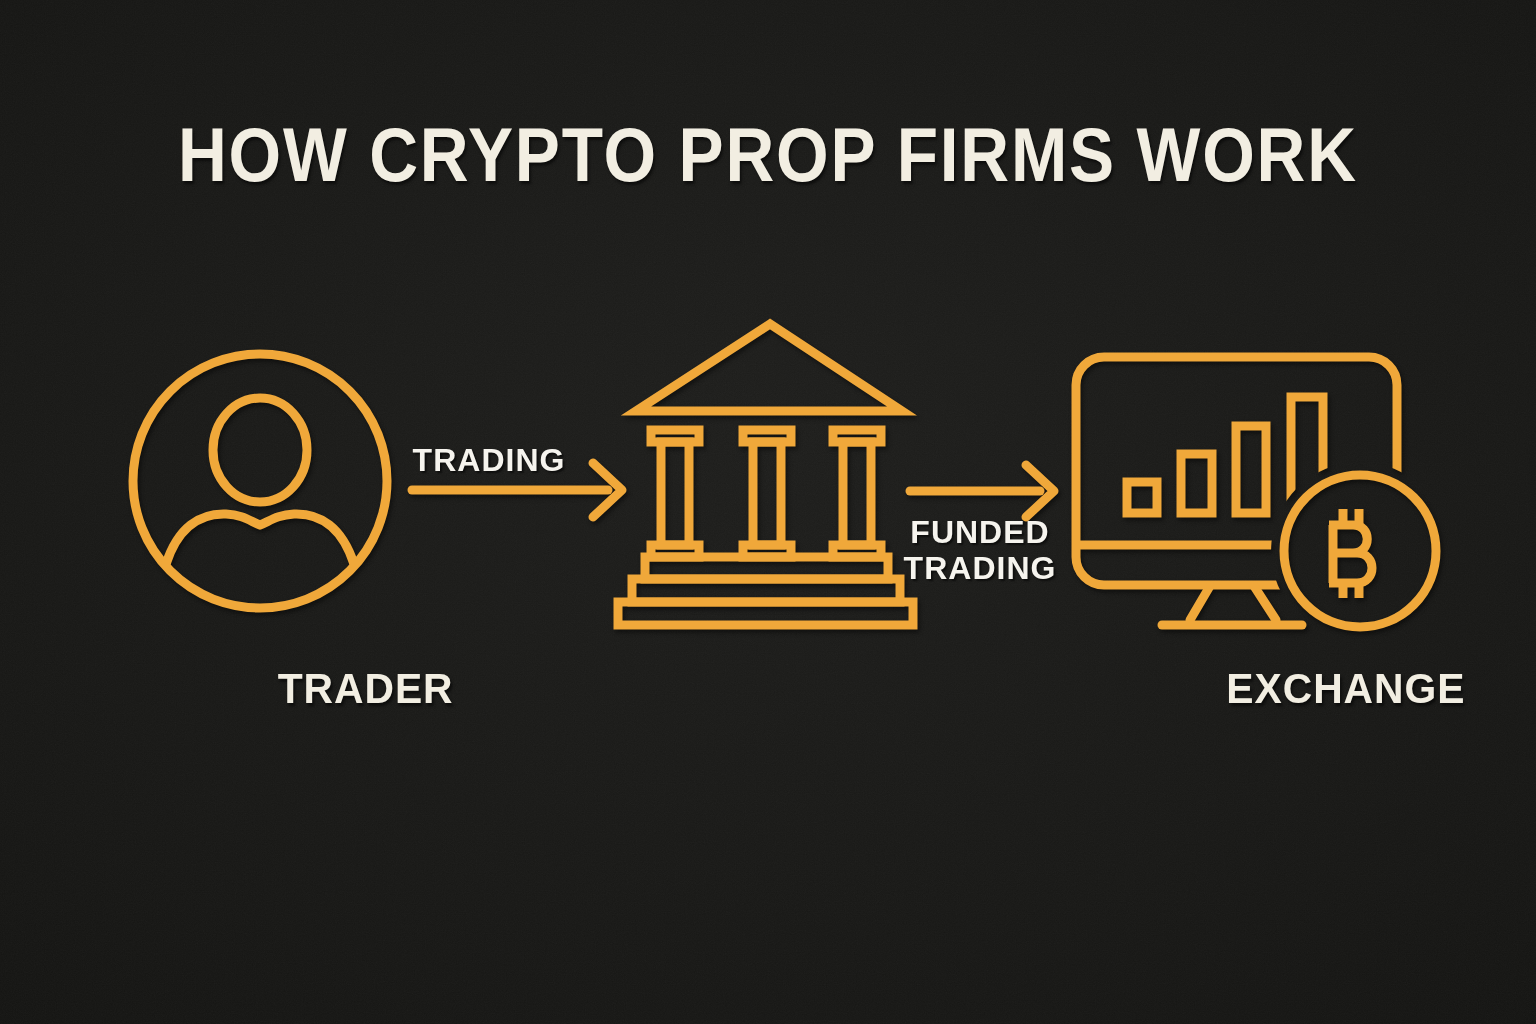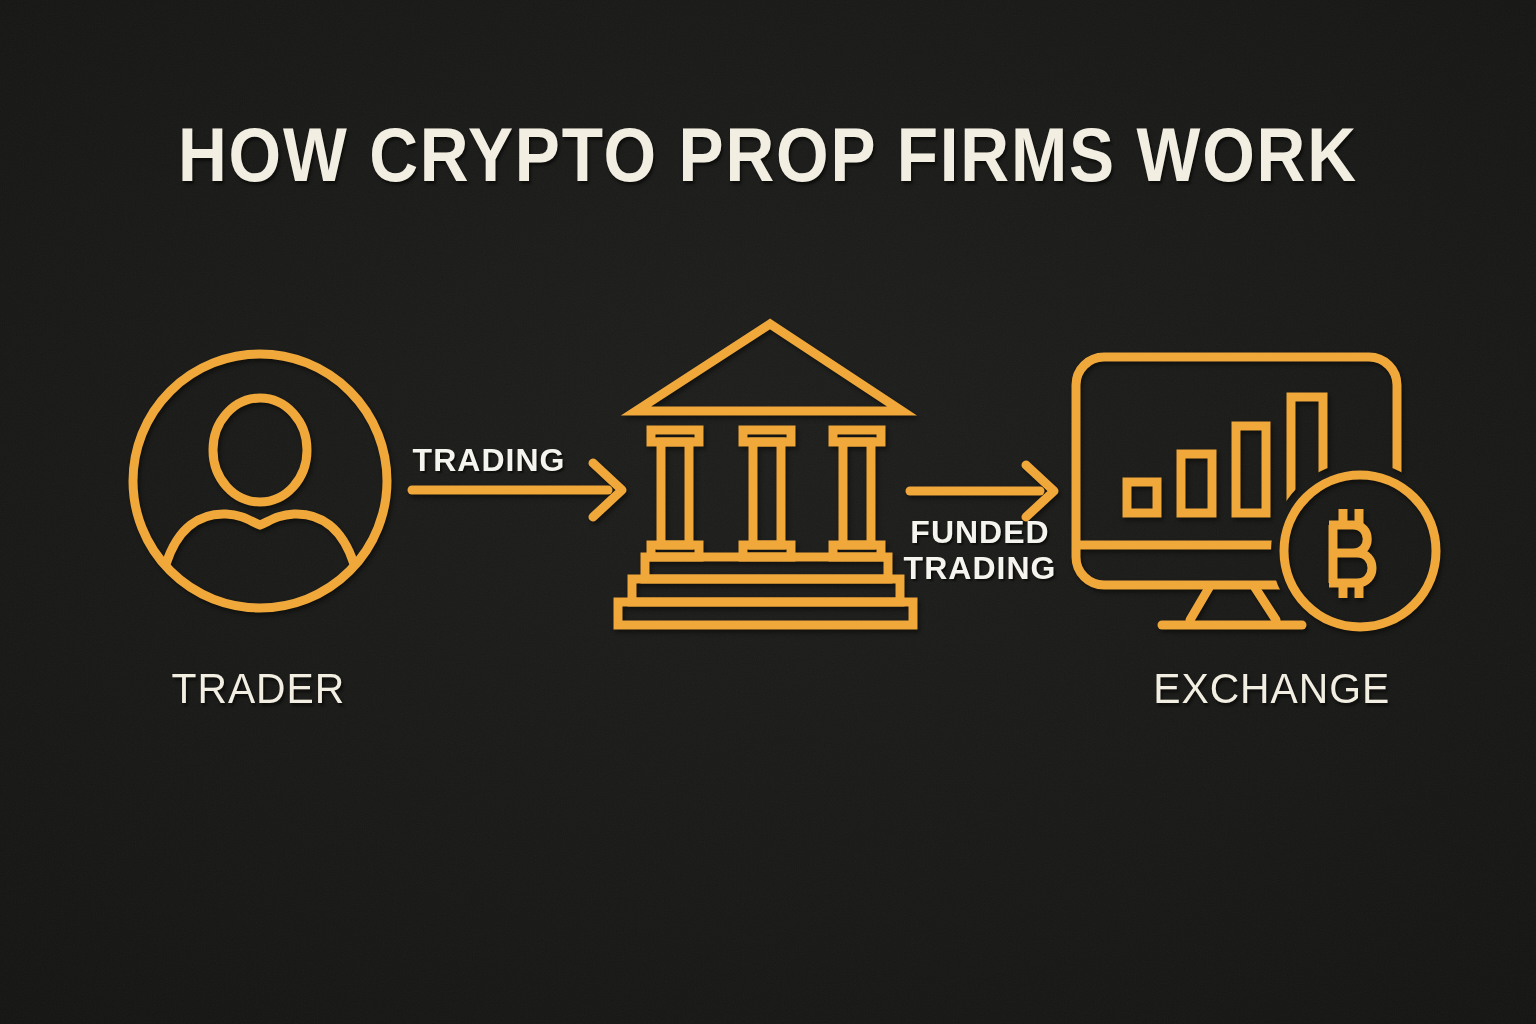--- a/index.html
+++ b/index.html
@@ -20,22 +20,22 @@
     color:var(--heading_text,#F2EEE2);
     text-shadow:2px 3px 3px rgba(0,0,0,.55);
     white-space:nowrap;
   }
   .title>span{display:inline-block;transform:scaleX(.89);transform-origin:50% 50%;}
   .diagram{position:absolute;left:0;top:0;width:1536px;height:1024px;
     filter:drop-shadow(2px 3px 2px rgba(0,0,0,.45));}
   .gold{stroke:var(--gold,#F0A83A);fill:none;stroke-width:9;}
   .entity-label{
     position:absolute;top:664px;width:400px;
-    text-align:center;
-    font-size:43px;line-height:48px;font-weight:normal;
+    text-align:right;
+    font-size:43px;line-height:48px;font-weight:bold;
     letter-spacing:1px;
     color:var(--heading_text,#F2EEE2);
     text-shadow:2px 3px 3px rgba(0,0,0,.55);
     white-space:nowrap;
   }
   .entity-label>span{display:inline-block;transform:scaleX(.95);}
   .flow-label{
     position:absolute;width:300px;
     text-align:center;
     font-size:32px;line-height:36px;font-weight:bold;

